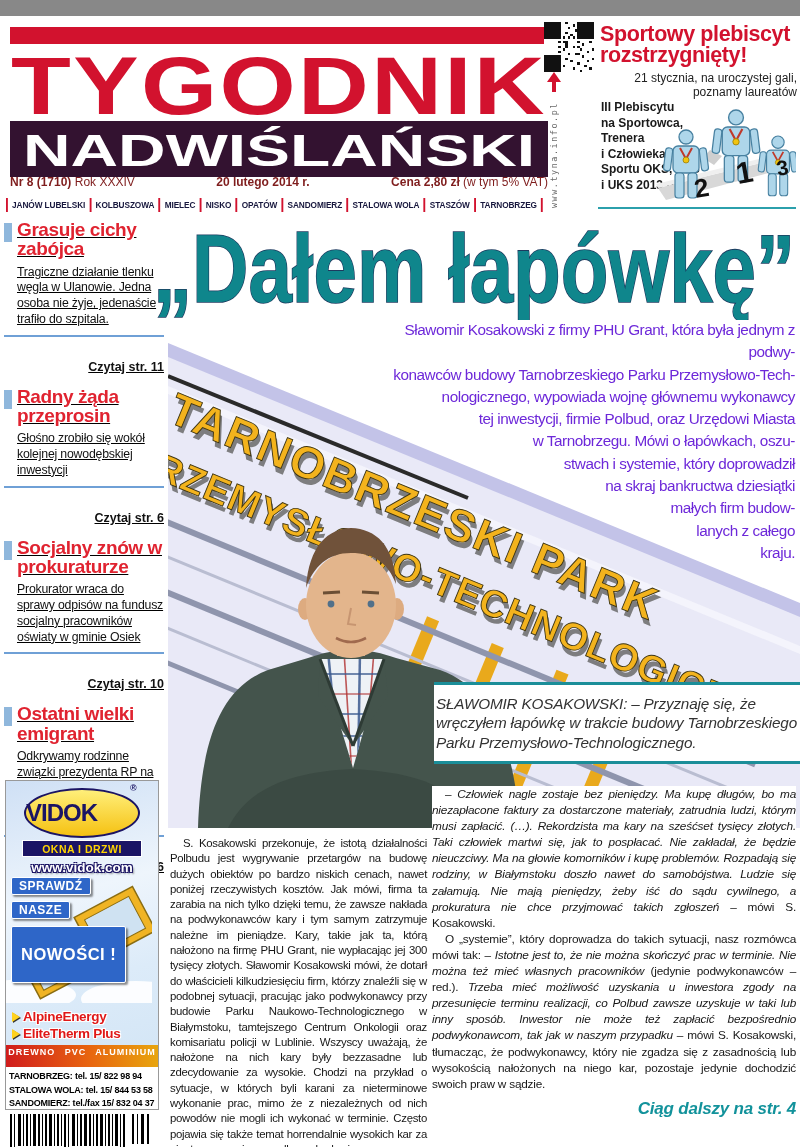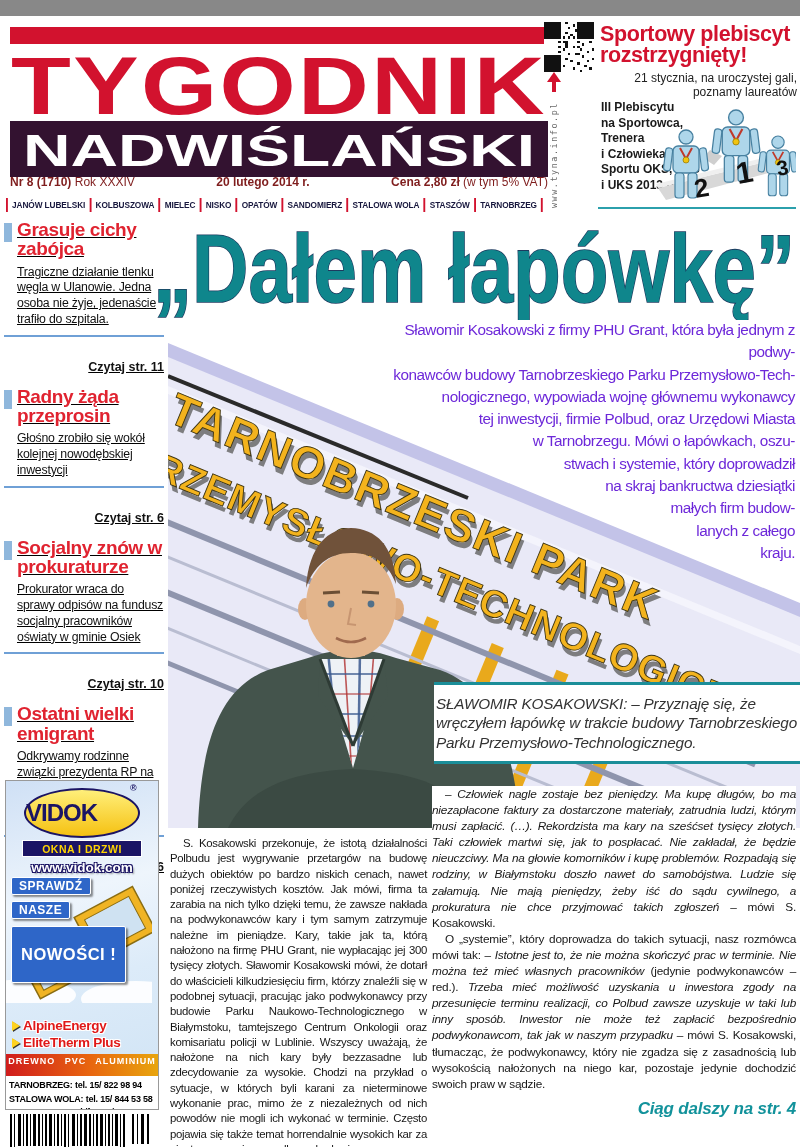--- a/index.html
+++ b/index.html
@@ -73,21 +73,21 @@
              font-weight:bold;font-size:10.5px;text-align:center;padding:1.5px 0;letter-spacing:.5px;}
   .ad-url{margin-top:3px;text-align:center;color:#fff;font-weight:900;font-size:13.5px;
           text-shadow:-1px -1px 0 #1b1464,1px -1px 0 #1b1464,-1px 1px 0 #1b1464,1px 1px 0 #1b1464,2px 2px 2px rgba(0,0,0,.4);}
   .ad-zone{position:relative;height:128px;}
   .ad-zone svg{position:absolute;inset:0;}
   .lbl{position:absolute;left:5px;display:inline-block;background:#2e66c8;color:#fff;font-weight:900;
        border:1px solid #fff;border-radius:2px;padding:1px 7px;box-shadow:2px 2px 2px rgba(0,0,0,.45);
        font-size:12px;letter-spacing:.5px;}
   .lbl.l2{top:26px;} .lbl.l1{top:2px;}
   .lbl.l3{top:51px;font-size:16.5px;padding:18px 9px;}
-  .ad-products{padding:13px 0 0 6px;}
+  .ad-products{padding:4px 0 0 6px;}
   .ad-prod{display:flex;align-items:center;margin-top:2px;}
   .tri{width:0;height:0;border-left:8px solid #ffd21e;border-top:5.5px solid transparent;
        border-bottom:5.5px solid transparent;margin-right:3px;filter:drop-shadow(1px 1px 0 #333);}
   .ad-prod span{color:#e01818;font-weight:900;font-size:13.5px;letter-spacing:-.3px;
         text-shadow:-1px -1px 0 #fff,1px -1px 0 #fff,-1px 1px 0 #fff,1px 1px 0 #fff;}
   .ad-materials{margin-top:4px;height:22px;background:linear-gradient(90deg,#d01c1c,#e8650f 55%,#e8a50e);
         color:#fff;font-weight:900;font-size:9px;letter-spacing:1px;text-align:center;line-height:14px;word-spacing:6px;}
   .ad-phones{background:#fff;padding:3px 3px 2px;font-size:9px;font-weight:bold;color:#000;
         line-height:1.5;letter-spacing:-.2px;white-space:nowrap;}
   .barcode-svg{position:absolute;left:6px;top:1096px;}

